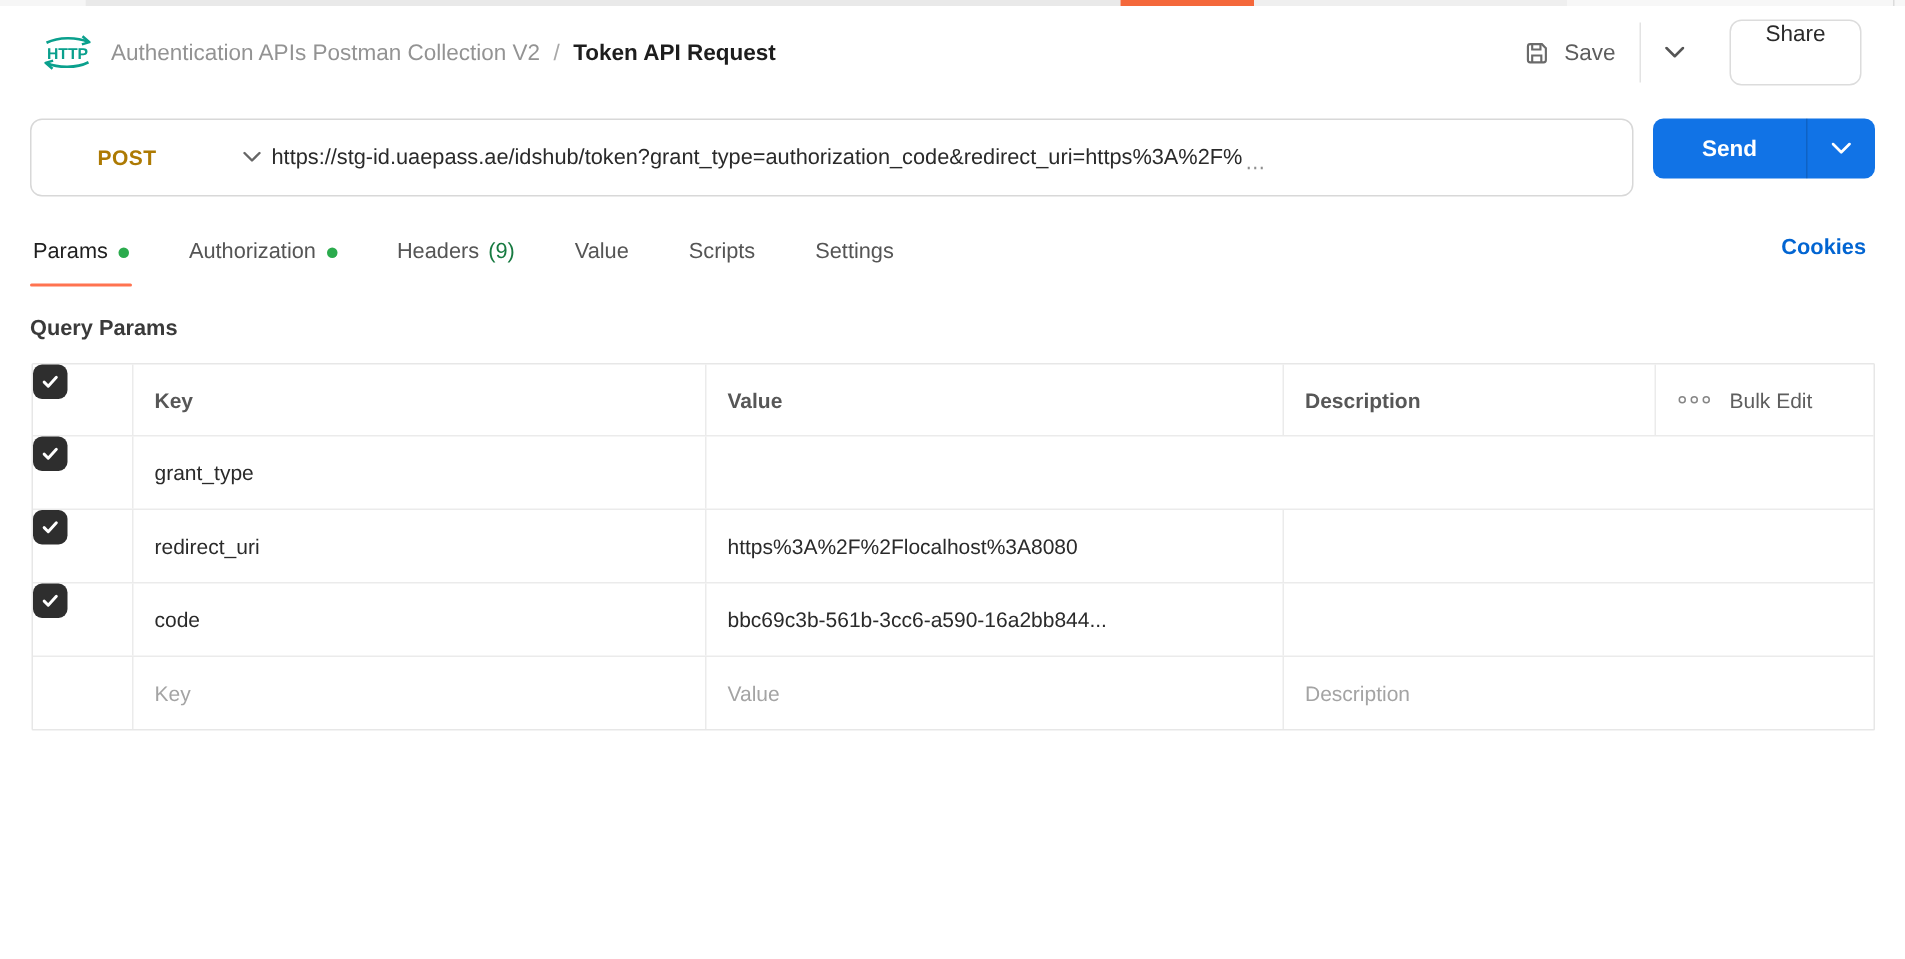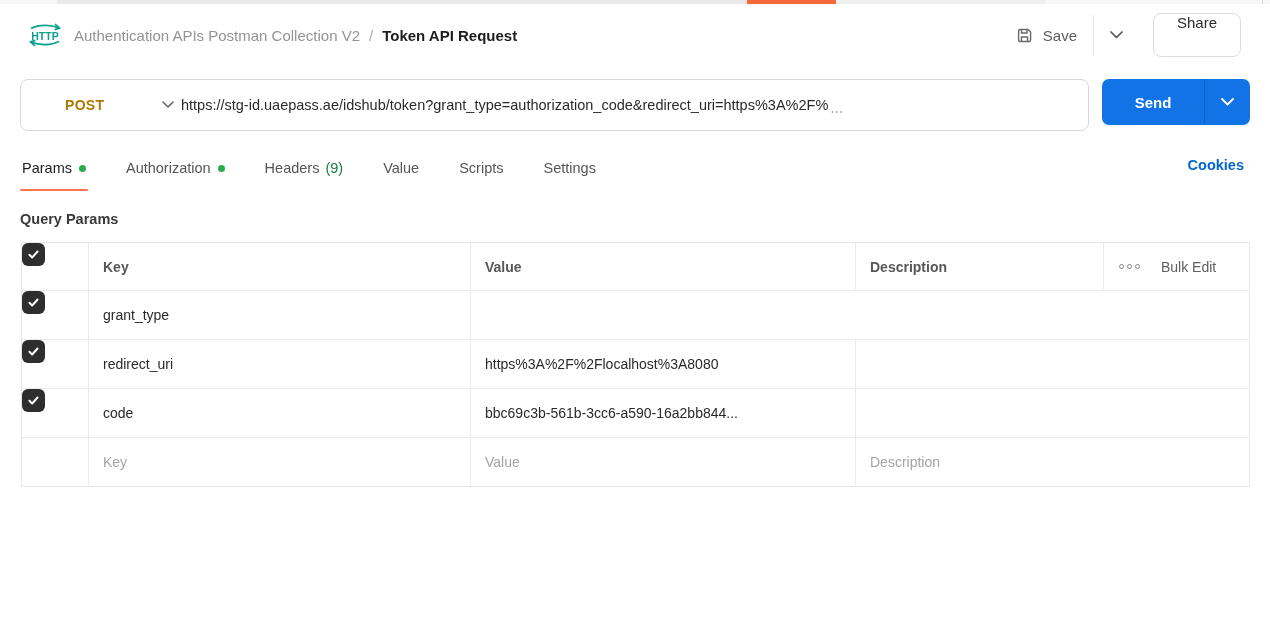--- a/index.html
+++ b/index.html
@@ -37,21 +37,21 @@
   .url-box { flex:1; height:52px; border:1px solid #d8d8d8; border-radius:8px; background:#fff;
              display:flex; align-items:center; overflow:hidden; }
   .method-select { width:160px; flex:0 0 auto; height:100%; display:flex; align-items:center;
                    padding-left:28px; cursor:pointer; }
   .method-label { font-size:14px; font-weight:700; color:#ad7a03; letter-spacing:.3px;padding-left:16px; }
   .method-chevron { margin-left:58px; }
   .url-field { flex:1; font-size:14.5px; color:#2a2a2a; white-space:nowrap; overflow:hidden;
                display:flex; align-items:center; cursor:text; }
   .url-overflow { color:#8f8f8f; font-size:13px; margin-left:2px; letter-spacing:1px;
                   align-self:flex-start; padding-top:12px; }
-  .send-btn { width:148px; height:46px; flex:0 0 auto; border:none; border-radius:7px;
+  .send-btn { width:148px; height:40px; flex:0 0 auto; border:none; border-radius:7px;
               background:#1173e6; display:flex; align-items:stretch; cursor:pointer; padding:0; }
   .send-main { flex:1; display:flex; align-items:center; justify-content:center;
                color:#fff; font-size:15px; font-weight:700; font-family:"Liberation Sans", sans-serif; }
   .send-caret { width:46px; display:flex; align-items:center; justify-content:center;
                 border-left:1px solid rgba(0,0,0,0.14); }
 
   
   .tabs-row { display:flex; align-items:stretch; margin:24px 26px 0 20px; height:36px; }
   .tab { display:flex; align-items:center; gap:7px; padding:0 2px 10px 2px; margin-right:36px;
          font-size:14.5px; color:#555555; cursor:pointer; position:relative; }
@@ -68,21 +68,21 @@
 
   .params-table { margin:15px 20px 0 21px; border:1px solid #e7e7e7; border-radius:1px;
                   font-size:14px; color:#2a2a2a; background:#fff; }
   .t-row { display:grid; grid-template-columns:67px 382px 385px 1fr; min-height:49px; border-top:1px solid #ebebeb; }
   .t-row.header-row { grid-template-columns:67px 382px 385px 248px 1fr; min-height:47px; border-top:none; }
   .t-cell { display:flex; align-items:center; padding-left:14px; border-right:1px solid #ebebeb;
             overflow:hidden; white-space:nowrap; }
   .t-cell.last { border-right:none; }
   .check-cell { justify-content:flex-end; padding:0 7px 0 0; border-right:1px solid #ebebeb; }
   .col-head { color:#575757; font-weight:700; }
-  .bulk-cell { display:flex; align-items:center; gap:21px; padding-left:15px; color:#5e5e5e; cursor:pointer; }
+  .bulk-cell { display:flex; align-items:center; gap:13px; padding-left:15px; color:#5e5e5e; cursor:pointer; }
   .more-dots { display:flex; gap:3px; align-items:center; }
   .more-dots i { width:5px; height:5px; border:1.3px solid #868686; border-radius:50%; display:block; }
   .checkbox { width:23px; height:23px; border-radius:6px; background:#2e2e2e;
               display:flex; align-items:center; justify-content:center; cursor:pointer; }
   .placeholder { color:#a4a4a4; }
   .cell-editable { cursor:text; }
 </style>
 </head>
 <body>
 

